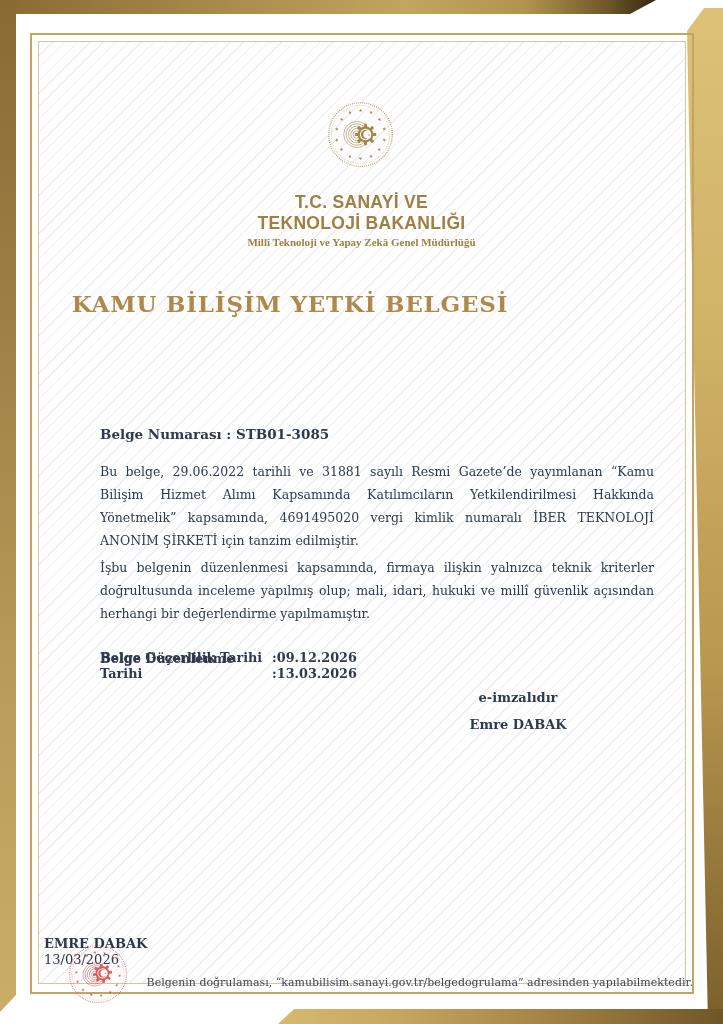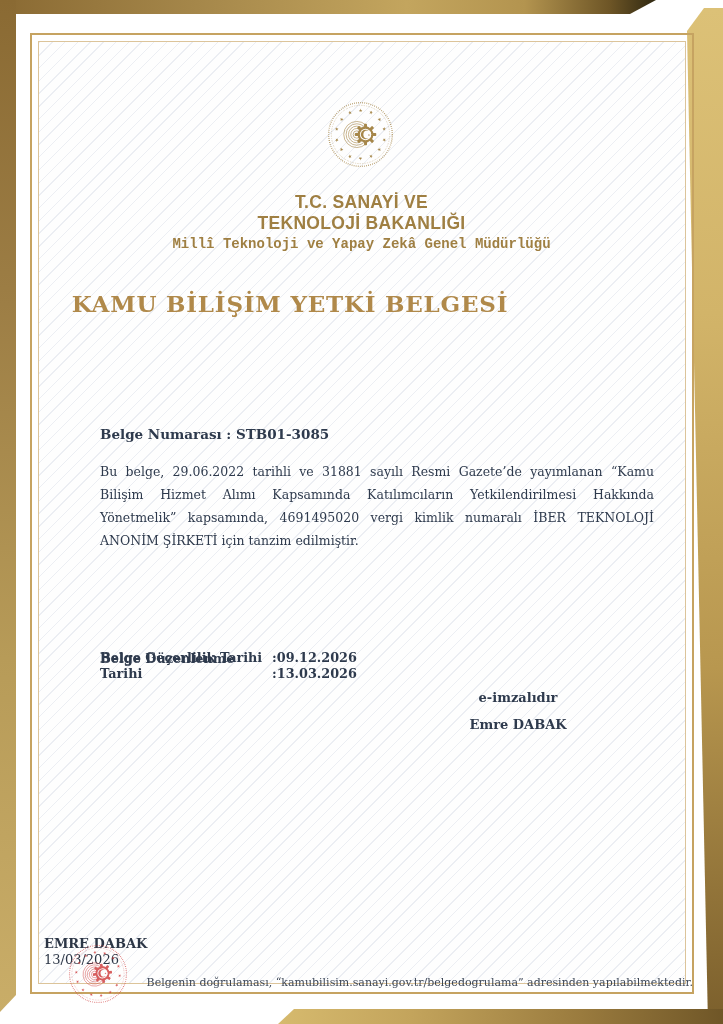--- a/index.html
+++ b/index.html
@@ -44,22 +44,22 @@
   
   .sheet{position:absolute;z-index:3;left:0;top:0;width:723px;height:1024px;padding-left:8px;}
   .emblem{position:absolute;left:327px;top:101px;width:67px;height:67px;color:#a6874a;}
   .ministry{
     position:absolute;left:0;top:192px;width:723px;text-align:center;
     font-family:"Liberation Sans",sans-serif;font-weight:bold;color:#9f7f42;
     font-size:17.5px;line-height:21px;letter-spacing:.3px;
   }
   .directorate{
     position:absolute;left:0;top:236px;width:723px;text-align:center;
-    font-family:Liberation Mono, monospace;font-weight:bold;color:#9f7f42;
-    font-size:14px;
+    font-family:Liberation Serif, serif;font-weight:bold;color:#9f7f42;
+    font-size:11px;
   }
   .doc-title{
     position:absolute;left:0;top:290px;width:580px;text-align:center;
     font-weight:bold;color:#b0894a;font-size:23px;letter-spacing:.8px;
   }
   .doc-number{
     position:absolute;left:100px;top:379px;
     font-weight:bold;color:#2e3a4d;font-size:13.5px;margin-top:47px;
   }
   .para{
@@ -163,20 +163,21 @@
     </div>
 
     <div class="directorate">Millî Teknoloji ve Yapay Zekâ Genel Müdürlüğü</div>
 
     <div class="doc-title">KAMU BİLİŞİM YETKİ BELGESİ</div>
 
     <div class="doc-number">Belge Numarası : STB01-3085</div>
 
     <p class="para para-1">Bu belge, 29.06.2022 tarihli ve 31881 sayılı Resmi Gazete’de yayımlanan “Kamu Bilişim Hizmet Alımı Kapsamında Katılımcıların Yetkilendirilmesi Hakkında Yönetmelik” kapsamında, 4691495020 vergi kimlik numaralı İBER TEKNOLOJİ ANONİM ŞİRKETİ için tanzim edilmiştir.</p>
 
+    <p class="para para-2">İşbu belgenin düzenlenmesi kapsamında, firmaya ilişkin yalnızca teknik kriterler doğrultusunda inceleme yapılmış olup; mali, idari, hukuki ve millî güvenlik açısından herhangi bir değerlendirme yapılmamıştır.</p>
 
     <div class="date-line date-1">
       <span class="date-label">Belge Düzenlenme Tarihi</span><span>:13.03.2026</span>
     </div>
     <div class="date-line date-2">
       <span class="date-label">Belge Geçerlilik Tarihi</span><span>:09.12.2026</span>
     </div>
 
     <div class="signature">
       <div>e-imzalıdır</div>

